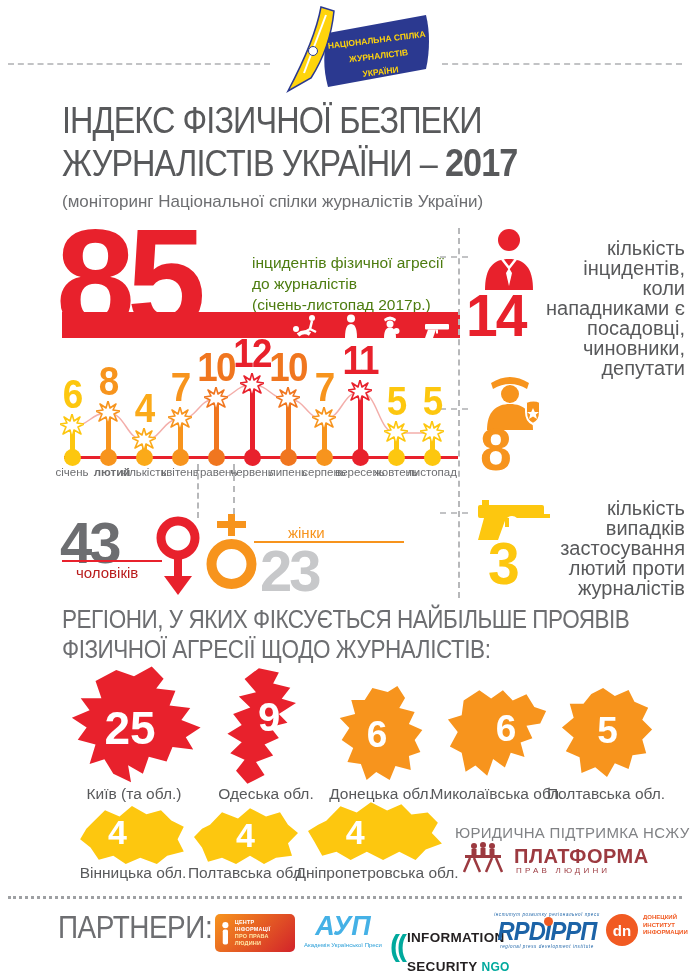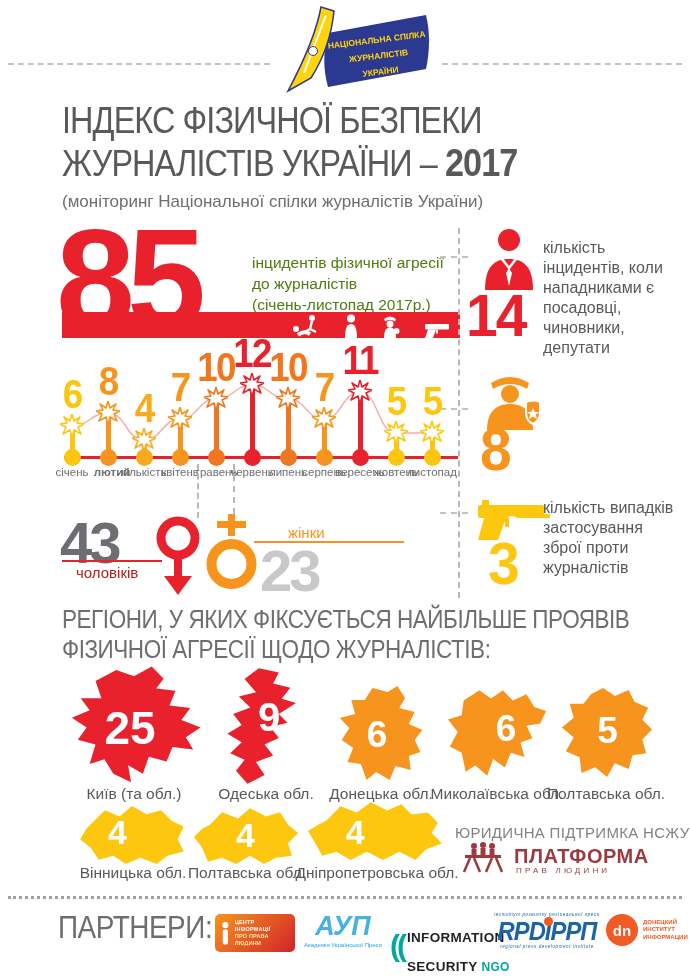--- a/index.html
+++ b/index.html
@@ -14,21 +14,21 @@
   .main-title{font-size:36px;line-height:42px;color:#58595b;letter-spacing:-1px;white-space:nowrap;}
   .main-title .year{font-weight:700;font-size:38px;}
   .subtitle{font-size:17px;color:#6d6e71;}
 
   .big-total{font-size:142px;font-weight:700;line-height:0.82;letter-spacing:-8px;}
   .total-desc{font-size:15.5px;line-height:21px;color:#4d7c0f;}
   .red-bar{background:#e8212c;}
   .bar-icons{position:absolute;right:10px;top:-2px;display:flex;gap:24px;align-items:flex-end;height:28px;}
 
   .stat-num{font-size:60px;font-weight:700;line-height:1;letter-spacing:-2px;transform:scaleX(0.95);transform-origin:0 50%;}
-  .stat-text{font-size:16px;line-height:20px;color:#58595b;width:142px;}
+  .stat-text{font-size:20px;line-height:20px;color:#58595b;width:142px;text-align:right;}
 
   .chart{position:absolute;left:62px;top:344px;width:398px;height:152px;}
   .chart-curve{position:absolute;left:0;top:0;}
   .chart-baseline{position:absolute;left:2px;right:2px;top:112px;height:3px;background:#e8212c;}
   .chart-stick{position:absolute;width:5px;}
   .chart-dot{position:absolute;width:17px;height:17px;border-radius:50%;top:105px;}
   .chart-burst{position:absolute;width:24px;height:24px;}
   .chart-num{position:absolute;width:70px;height:44px;display:flex;align-items:flex-end;justify-content:center;
              font-size:40px;font-weight:700;line-height:1;letter-spacing:-2px;transform:scaleX(0.92);}
   .chart-month{position:absolute;top:122px;width:64px;text-align:center;font-size:11.5px;color:#6d6e71;}
@@ -55,21 +55,21 @@
   .logo-aup .mark{font-size:27px;font-weight:700;font-style:italic;color:#45b1e6;line-height:28px;}
   .logo-aup .cap{font-size:6px;color:#2a9fd8;margin-top:2px;}
   .logo-infosec{display:flex;align-items:center;gap:3px;}
   .logo-infosec .paren{font-size:30px;font-weight:700;color:#00a99d;line-height:30px;letter-spacing:-3px;}
   .logo-infosec .l1{font-size:13.5px;font-weight:700;color:#231f20;line-height:15px;letter-spacing:0.3px;margin-top:14px;}
   .logo-infosec .ngo{font-size:12px;font-weight:700;color:#00a99d;}
   .logo-rpdi{width:110px;text-align:center;position:relative;}
   .logo-rpdi .tiny{font-size:4.5px;color:#1c63a7;letter-spacing:0.6px;line-height:6px;}
   .logo-rpdi .mark{font-size:25px;font-weight:700;color:#1c63a7;line-height:26px;letter-spacing:-1px;transform:scaleX(0.95);transform-origin:50% 50%;}
   .logo-rpdi .idot{position:absolute;left:52px;top:5px;width:9px;height:9px;border-radius:50%;background:#f15a22;}
-  .logo-dn{display:flex;align-items:center;gap:5px;}
+  .logo-dn{display:flex;align-items:flex-start;gap:5px;}
   .logo-dn .circle{width:32px;height:32px;border-radius:50%;background:#f15a22;color:#fff;font-weight:700;
                    font-size:15px;display:flex;align-items:center;justify-content:center;}
   .logo-dn .txt{font-size:6px;font-weight:700;color:#f15a22;line-height:7.5px;}
 </style>
 </head>
 <body>
 
 <div class="page">
 
   <div class="abs dash-h" style="left:8px;top:63px;width:262px;"></div>
@@ -159,21 +159,21 @@
     <svg width="74" height="42" viewBox="0 0 74 42">
       <rect x="2" y="7" width="66" height="13" rx="2" fill="currentColor"></rect>
       <rect x="6" y="2" width="7" height="7" fill="currentColor"></rect>
       <polygon points="8,20 30,20 22,42 2,42" fill="currentColor"></polygon>
       <circle cx="36" cy="25" r="7" fill="#fff"></circle>
       <rect x="29" y="20" width="4" height="9" fill="currentColor"></rect>
       <rect x="64" y="16" width="10" height="4" fill="currentColor"></rect>
     </svg>
   </div>
   <div class="abs stat-num" style="left: 488px; top: 534px; color: rgb(253, 199, 15);">3</div>
-  <div class="abs stat-text" style="left:543px;top:498px;">кількість випадків застосування зброї проти журналістів</div>
+  <div class="abs stat-text" style="left:543px;top:498px;">кількість випадків застосування лютий проти журналістів</div>
 
   <div class="chart">
     <svg class="chart-curve" width="398" height="152">
       <path id="curve-path" fill="none" stroke-width="1.5" d="M10 82 C28 82 28 69 46 69 C64 69 64 96 82 96 C100 96 100 75 118 75 C136 75 136 55 154 55 C172 55 172 41 190 41 C208 41 208 55 226 55 C244 55 244 75 262 75 C280 75 280 48 298 48 C316 48 316 89 334 89 C352 89 352 89 370 89" stroke="#f3aeaa"></path>
     </svg>
     <div class="chart-baseline"></div>
   <div class="chart-stick" style="left: 7.5px; top: 82px; height: 31px; background: rgb(253, 199, 15);"></div>
       <div class="chart-burst" style="left: -2px; top: 70px;"><svg width="24" height="24" viewBox="0 0 24 24">
           <path d="M12 0 L14 7 L20 3 L17 9 L24 10 L18 13 L21 20 L14 16 L12 24 L10 16 L3 20 L6 13 L0 10 L7 9 L4 3 L10 7 Z" fill="#fff" stroke="#fdc70f" stroke-width="1.6" stroke-linejoin="round"></path>
         </svg></div>

